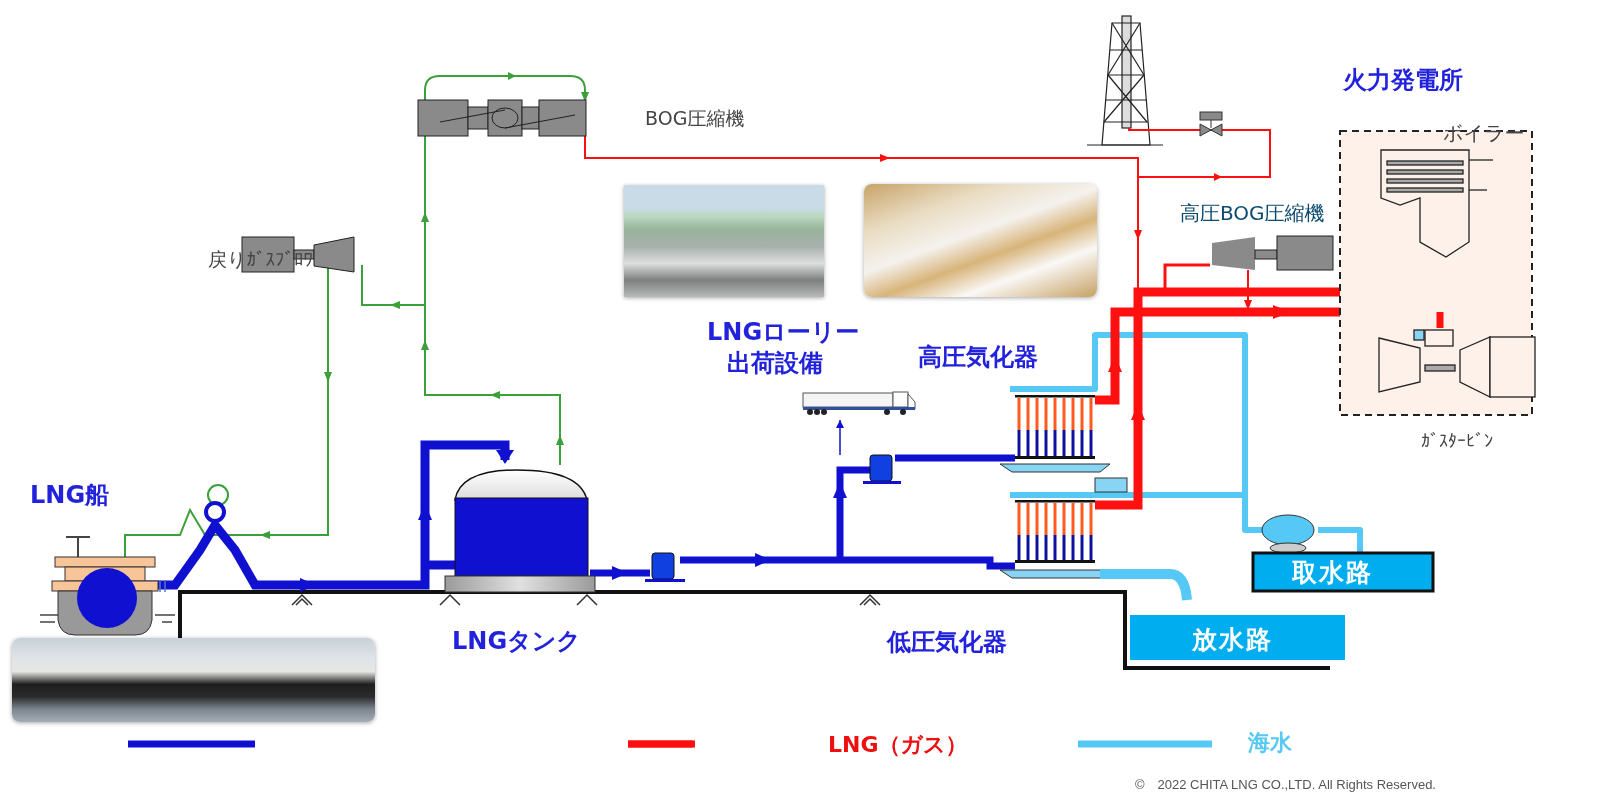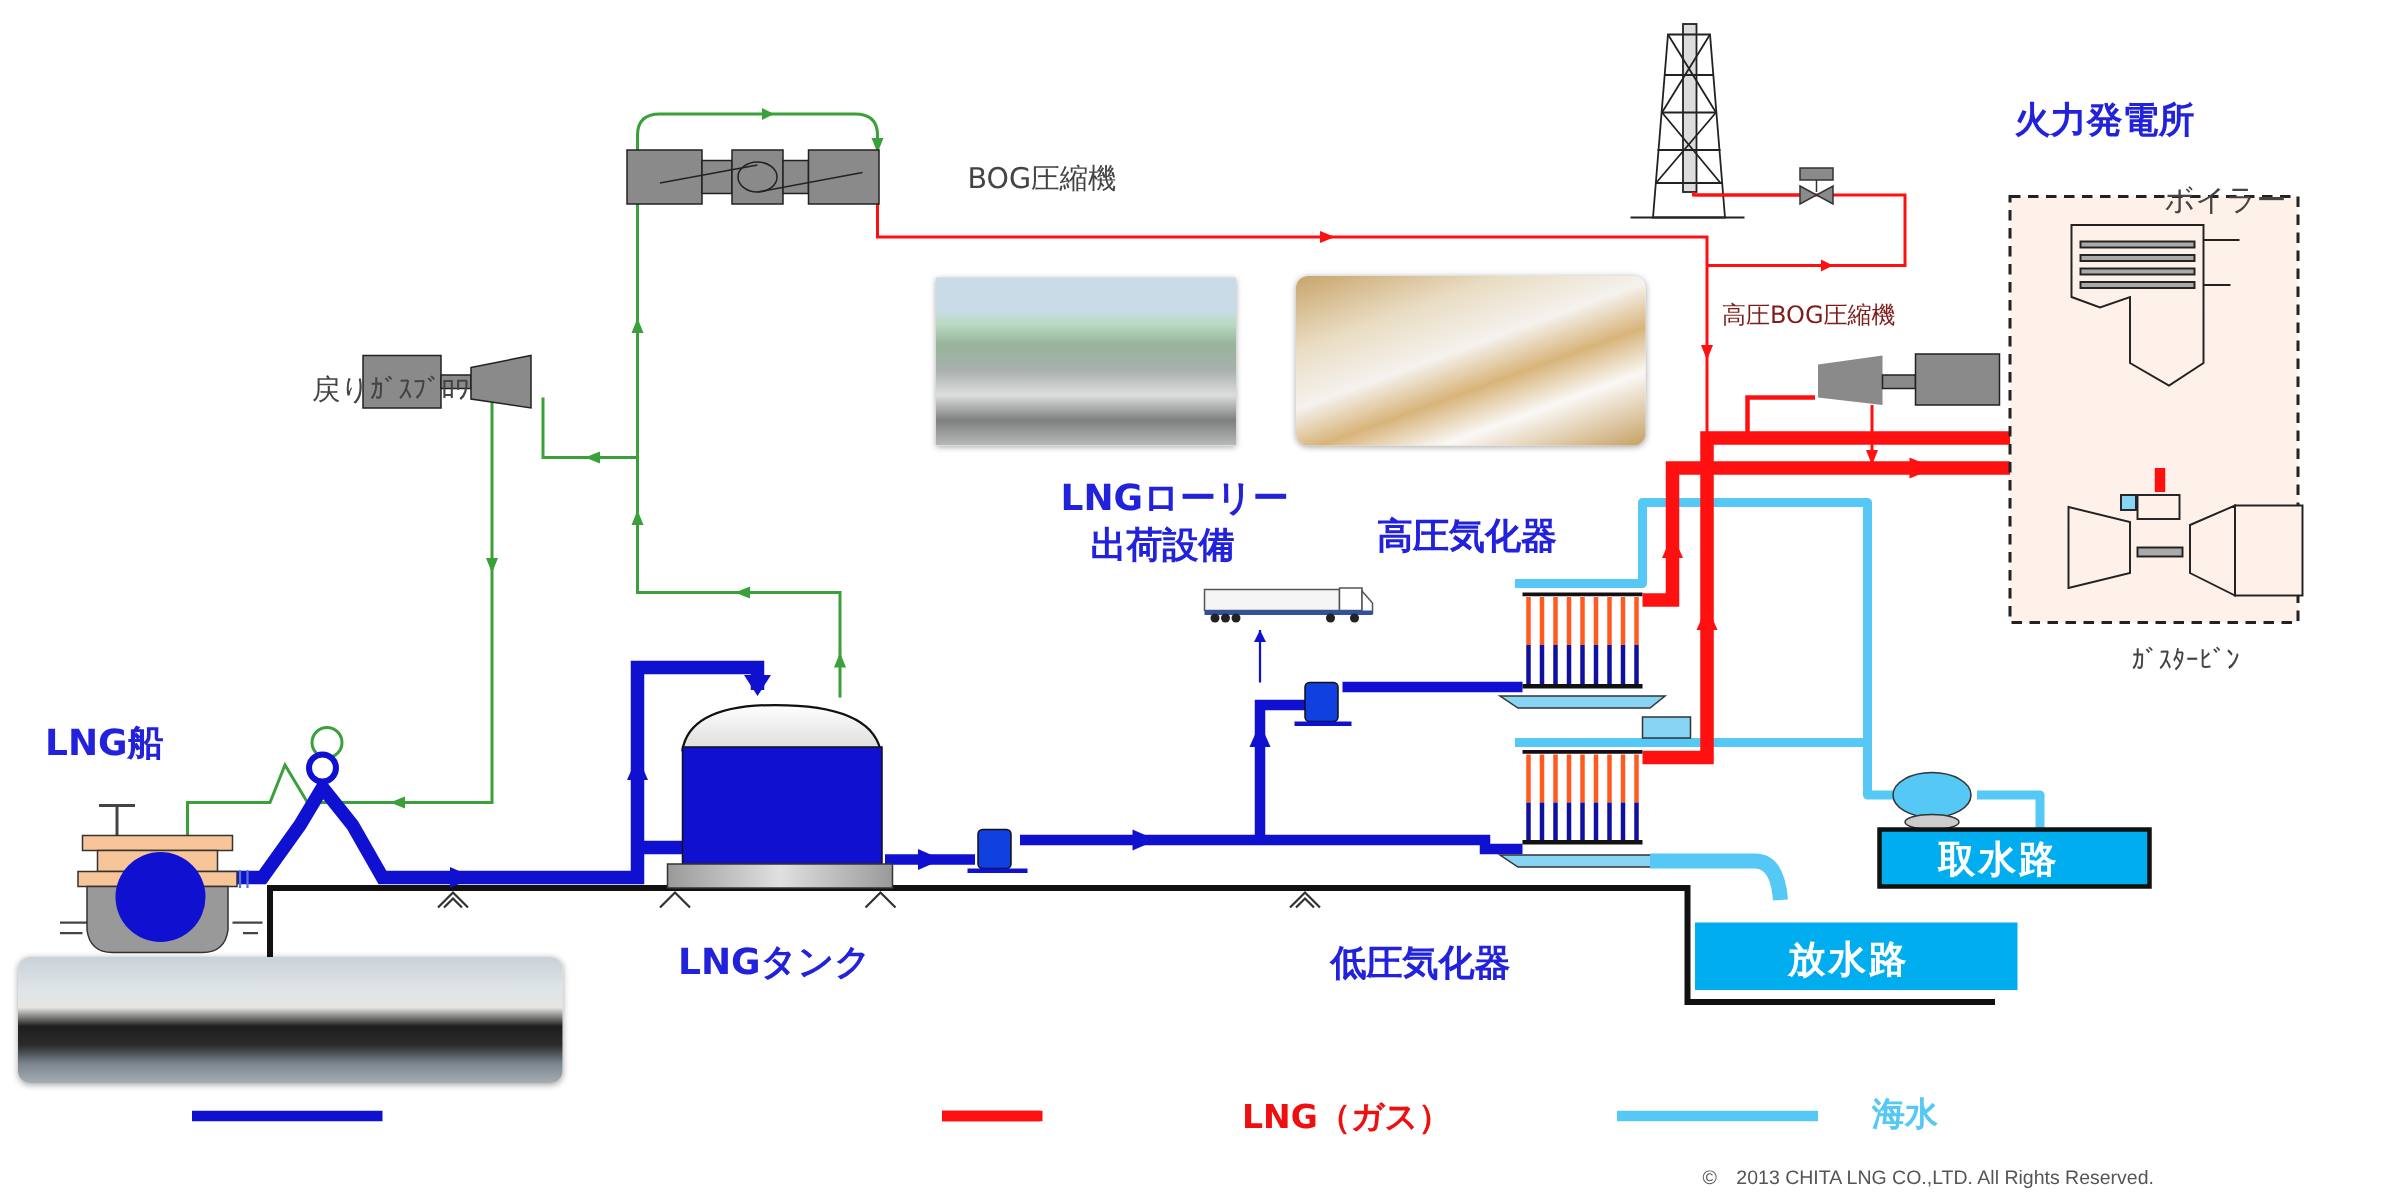--- a/index.html
+++ b/index.html
@@ -1,21 +1,21 @@
 <!DOCTYPE html>
 <html><head>
 <meta charset="utf-8">
 <style>
   html, body { margin: 0; padding: 0; background: #ffffff; }
   body { width: 1600px; height: 797px; position: relative; overflow: hidden; font-family: "DejaVu Sans", sans-serif; }
   #stage { position: absolute; left: 0; top: 0; width: 1600px; height: 797px; }
   .lbl { position: absolute; white-space: nowrap; font-family: "DejaVu Sans", sans-serif; }
   .blue-lbl { color: #2222dd; font-weight: bold; font-size: 24px; }
   .gray-lbl { color: #444444; font-size: 19px; }
-  .gray-big { color: #7f1d1d; font-size: 16px; }
+  .gray-big { color: #0c4a6e; font-size: 20px; margin-left: 32px; }
   .water-lbl { color: #ffffff; font-size: 25px; font-weight: bold; letter-spacing: 2px; }
   .photo { position: absolute; border-radius: 8px; overflow: hidden; box-shadow: 0 1px 4px rgba(0,0,0,0.35); }
   .legend-lbl { font-size: 22px; font-weight: bold; }
   .copyright { position: absolute; left: 1135px; top: 776px; font-size: 13px; color: #555; white-space: nowrap; font-family: "Liberation Sans", sans-serif; }
 </style>
 </head>
 <body>
 
 <div id="stage">
 <svg width="1600" height="797" viewBox="0 0 1600 797" xmlns="http://www.w3.org/2000/svg">
@@ -288,14 +288,14 @@
 <span class="lbl blue-lbl" style="left:30px;top:479px;">LNG船</span>
 <span class="lbl blue-lbl" style="left:452px;top:625px;">LNGタンク</span>
 <span class="lbl gray-lbl" style="left:1421px;top:430px;font-size:18px;">ｶﾞｽﾀｰﾋﾞﾝ</span>
 <span class="lbl water-lbl" style="left:1292px;top:556px;">取水路</span>
 <span class="lbl water-lbl" style="left:1192px;top:623px;">放水路</span>
 
 
 <span class="lbl legend-lbl" style="left:828px;top:730px;color:#ee1010;">LNG（ガス）</span>
 <span class="lbl legend-lbl" style="left:1248px;top:728px;color:#55c8f5;">海水</span>
 
-<span class="copyright">©　2013 CHITA LNG CO.,LTD.  All Rights Reserved.</span>
+<span class="copyright">©　2022 CHITA LNG CO.,LTD.  All Rights Reserved.</span>
 </div>
 
 </body></html>

